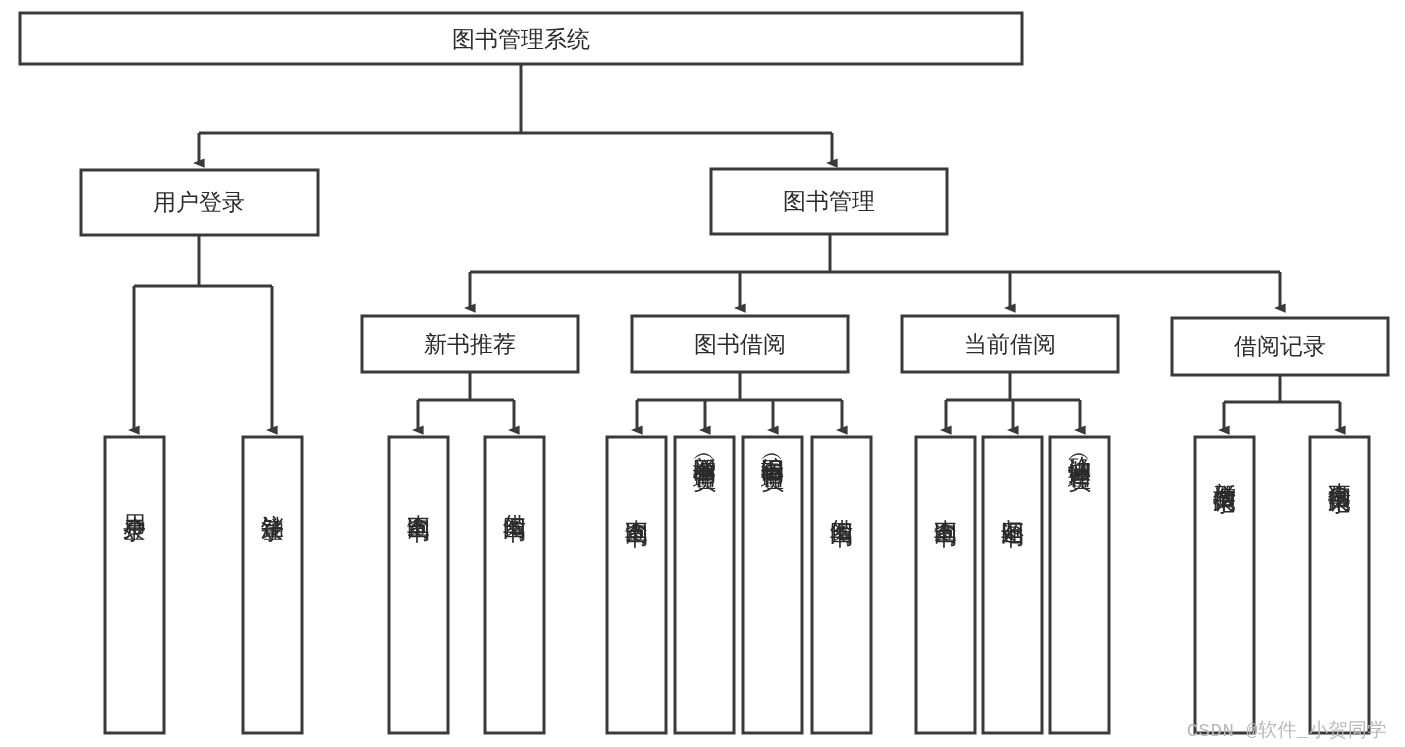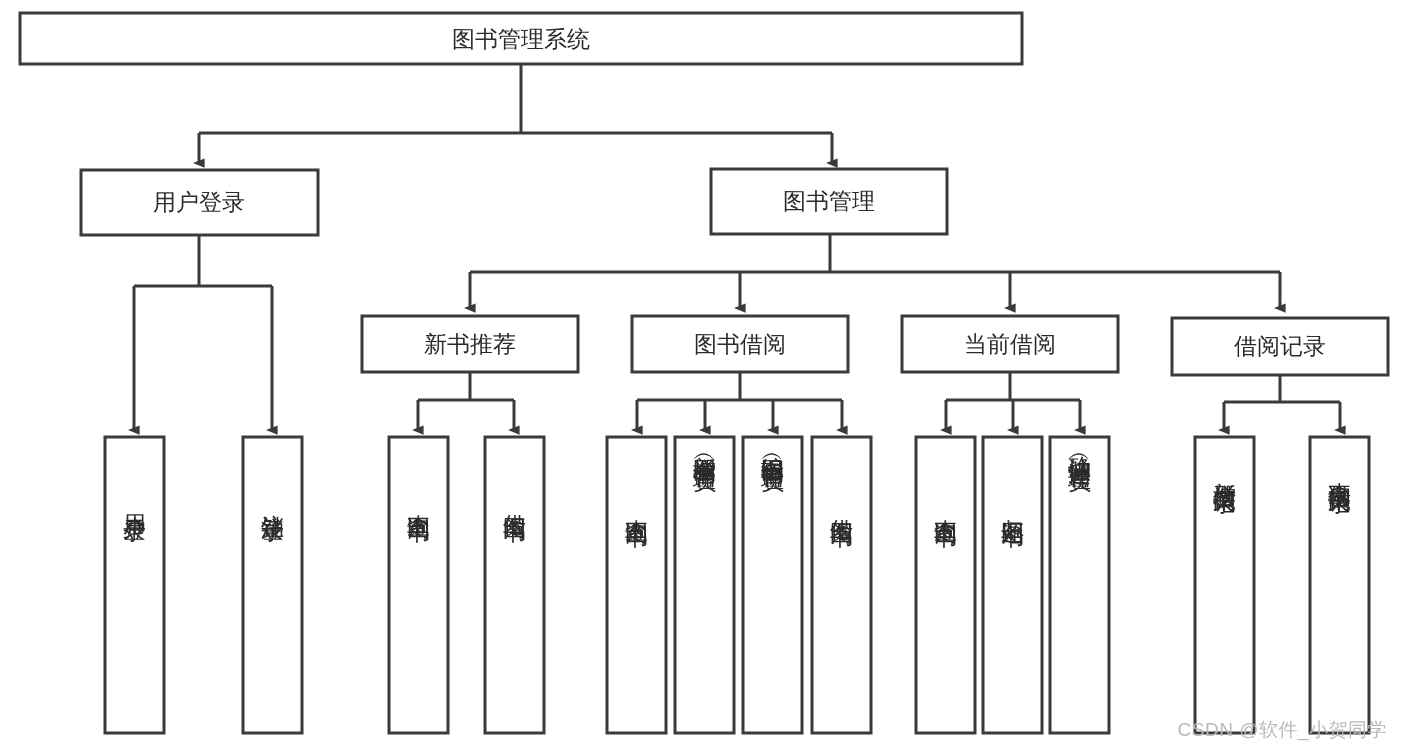--- a/index.html
+++ b/index.html
@@ -16,21 +16,21 @@
     font-size:23px;text-anchor:middle;dominant-baseline:middle;
   }
   .node-label-vert{
     fill:#2b2b2b;font-family:"DejaVu Sans","Liberation Sans",sans-serif;
     font-size:23px;text-anchor:middle;
     writing-mode:vertical-rl;glyph-orientation-vertical:0;
     letter-spacing:2px;
   }
   .watermark{
     position:absolute;right:8px;bottom:4px;
-    font-family:Liberation Sans, sans-serif;
+    font-family:Liberation Mono, monospace;
     font-size:19px;color:#b9b9b9;white-space:nowrap;letter-spacing:0.5px;
     user-select:none;
   }
 </style>
 </head>
 <body>
 
 <div id="diagram-root">
 
   <svg id="flow" viewBox="0 0 1405 747" xmlns="http://www.w3.org/2000/svg">

